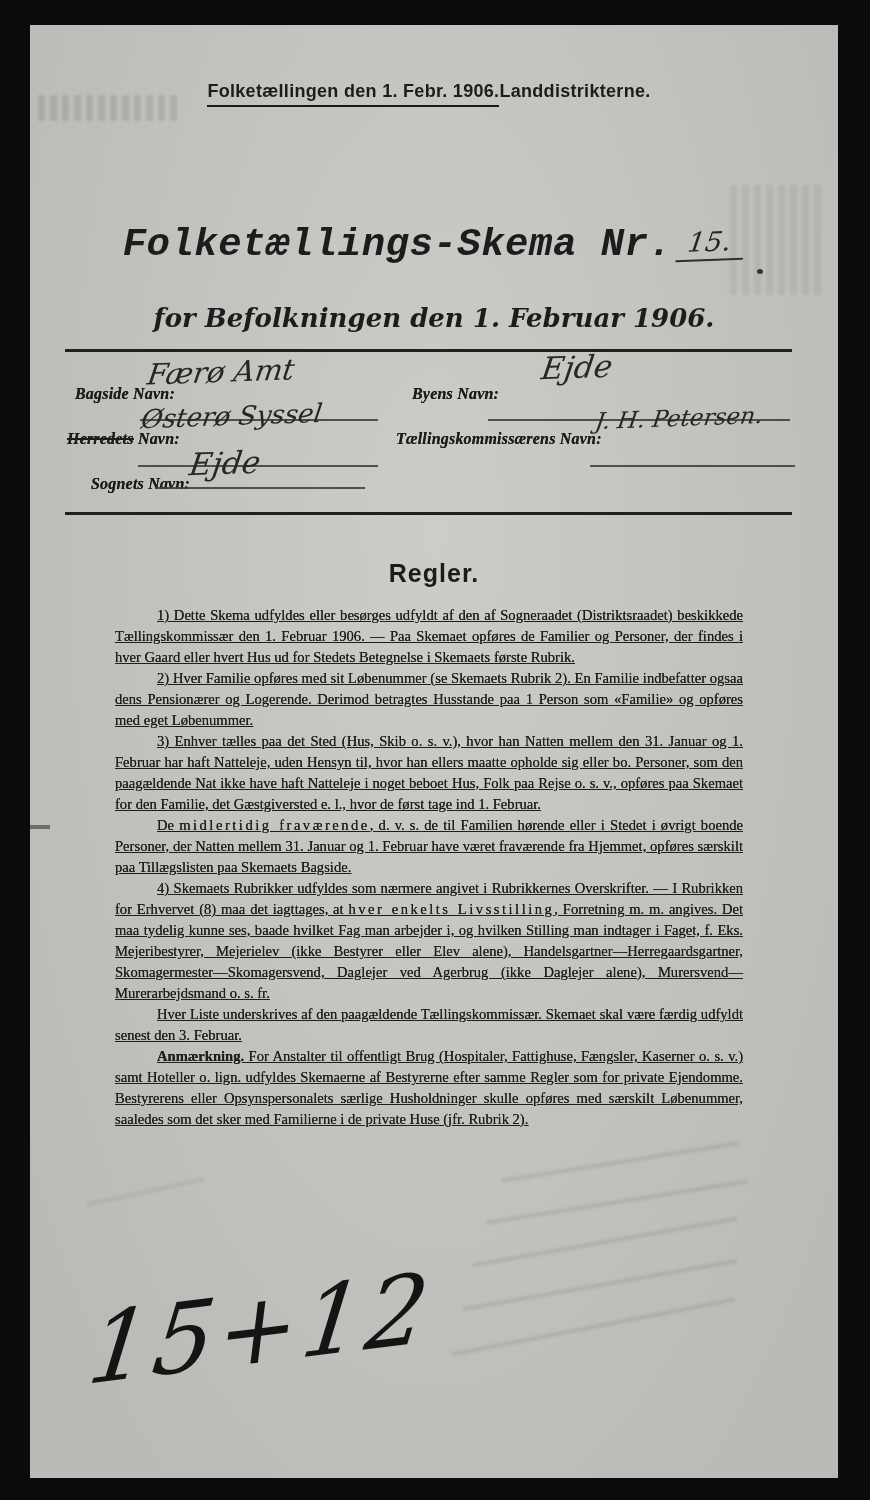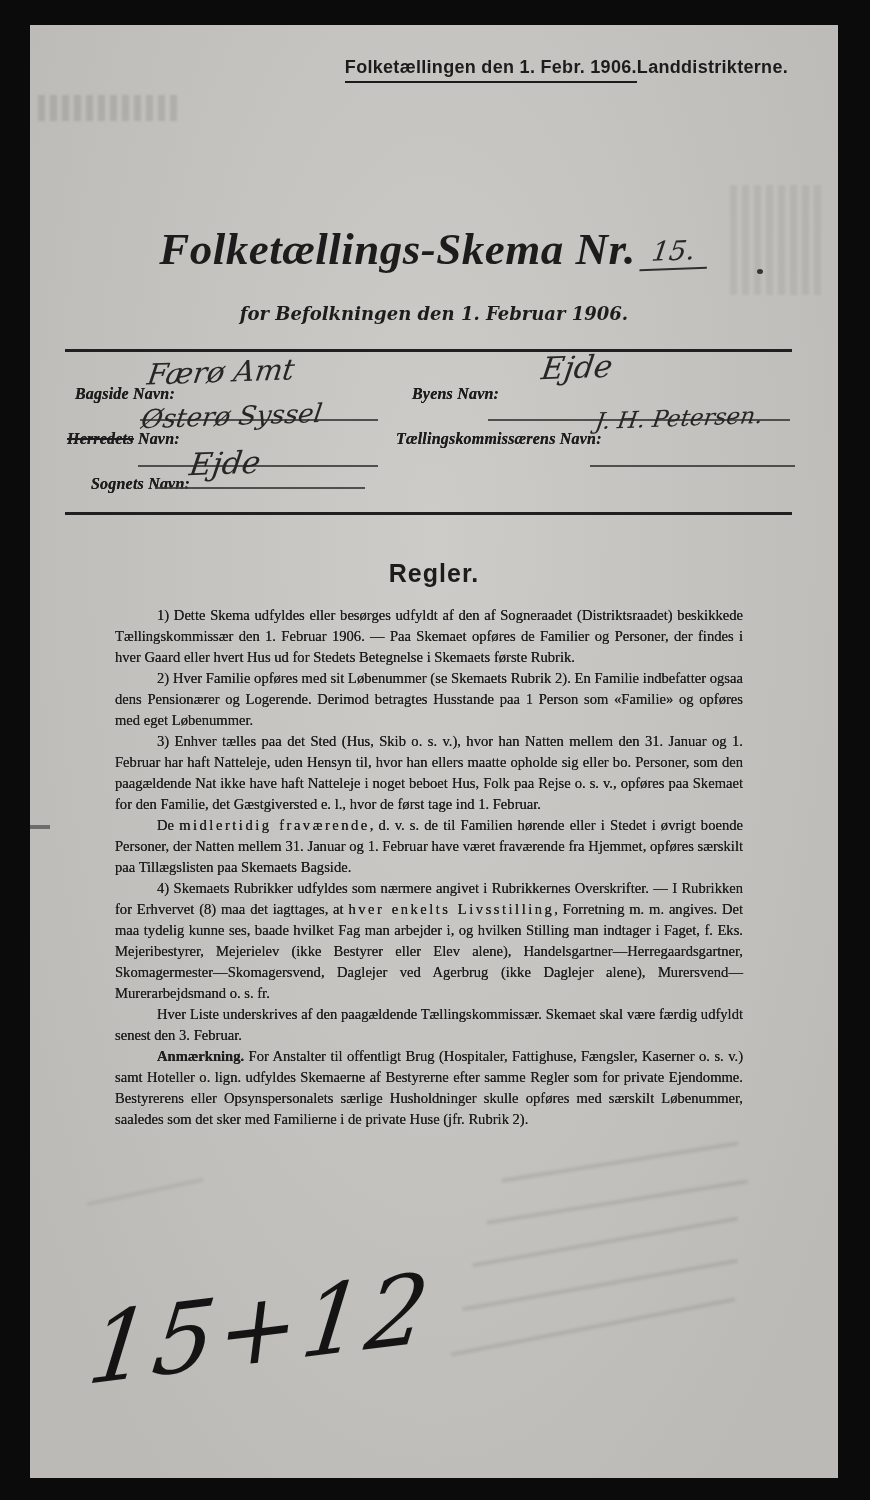--- a/index.html
+++ b/index.html
@@ -7,55 +7,55 @@
               font-family:"Liberation Serif", serif; }
   .scan-frame { position:relative; width:870px; height:1500px; background:#0b0b0b; }
   .page {
     position:absolute; left:30px; top:25px; width:808px; height:1453px;
     background:
       radial-gradient(ellipse at 50% 35%, rgba(255,255,255,0.10), rgba(0,0,0,0.06) 85%),
       #c7c6c2;
     color:#1c1c1c;
   }
   
-  .header-row { position:absolute; top:32px; left:40px; right:50px;
-    display:flex; justify-content:flex-end; }
+  .header-row { position:absolute; top:56px; left:40px; right:50px;
+    display:flex; justify-content:center; }
   .header-left { font-family:"Liberation Sans", sans-serif; font-weight:bold; font-size:18px;
     border-bottom:2.5px solid #1b1b1b; padding-bottom:3px; letter-spacing:.3px; }
   .header-right { font-family:"Liberation Sans", sans-serif; font-weight:bold; font-size:18px; letter-spacing:.3px; }
 
   
   .title-block { position:absolute; top:198px; left:0; width:100%; text-align:center; }
-  .title-main { font-family:Liberation Serif, serif; font-style:italic; font-weight:bold;
-    font-size:45px; letter-spacing:.5px; display:inline; }
+  .title-main { font-family:Liberation Mono, monospace; font-style:italic; font-weight:bold;
+    font-size:39px; letter-spacing:.5px; display:inline; }
   .hw { font-family:"DejaVu Serif", serif; font-style:italic; color:#262626;
         display:inline-block; transform:skewX(-10deg) rotate(-2deg); }
   .title-number { font-size:27px; border-bottom:2px solid #2e2e2e; padding:0 14px 2px 10px;
     margin-left:6px; vertical-align:4px; }
   .subtitle { position:absolute; top:278px; left:0; width:100%; text-align:center;
-    font-family:"DejaVu Serif", serif; font-style:italic; font-weight:bold; font-size:18px; }
+    font-family:"DejaVu Serif", serif; font-style:italic; font-weight:bold; font-size:26px; }
 
   .rule-line { position:absolute; left:35px; width:727px; height:3px; background:#202020; }
   .rule-line.hr1 { top:324px; }
   .rule-line.hr2 { top:487px; }
 
   
   .field-label { position:absolute; font-style:italic; font-weight:bold; font-size:16px;
     letter-spacing:.2px; text-shadow:0 0 .5px #1c1c1c; }
   .struck { text-decoration:line-through; text-decoration-thickness:2px; }
   .hw-value { position:absolute; }
   .field-underline { position:absolute; height:2px; background:#3a3a3a; opacity:.85; }
 
   
   .regler-heading { position:absolute; top:534px; left:0; width:100%; text-align:center;
     font-family:"Liberation Sans", sans-serif; font-weight:bold; font-size:25px; letter-spacing:1px; }
   .rules { position:absolute; top:580px; left:85px; width:628px;
     font-size:14.6px; line-height:21px; text-align:justify; color:#1e1e1e;
     text-shadow:0 0 .6px rgba(20,20,20,.9); }
-  .rule-p { text-indent:42px; margin:0; }
+  .rule-p { text-indent:42px; margin:0;text-decoration:underline; }
   .rules .sp { letter-spacing:2.5px; }
   .rules .b  { font-weight:bold; }
 
   
   .bottom-hw { position:absolute; left:58px; top:1248px;
     font-family:"DejaVu Serif", serif; font-style:italic; font-size:96px; color:#141414;
     transform:rotate(-7deg) skewX(-14deg); letter-spacing:4px; }
 
   
   .ghost { position:absolute; opacity:.12; background:#3a3a3a; filter:blur(1.5px);

